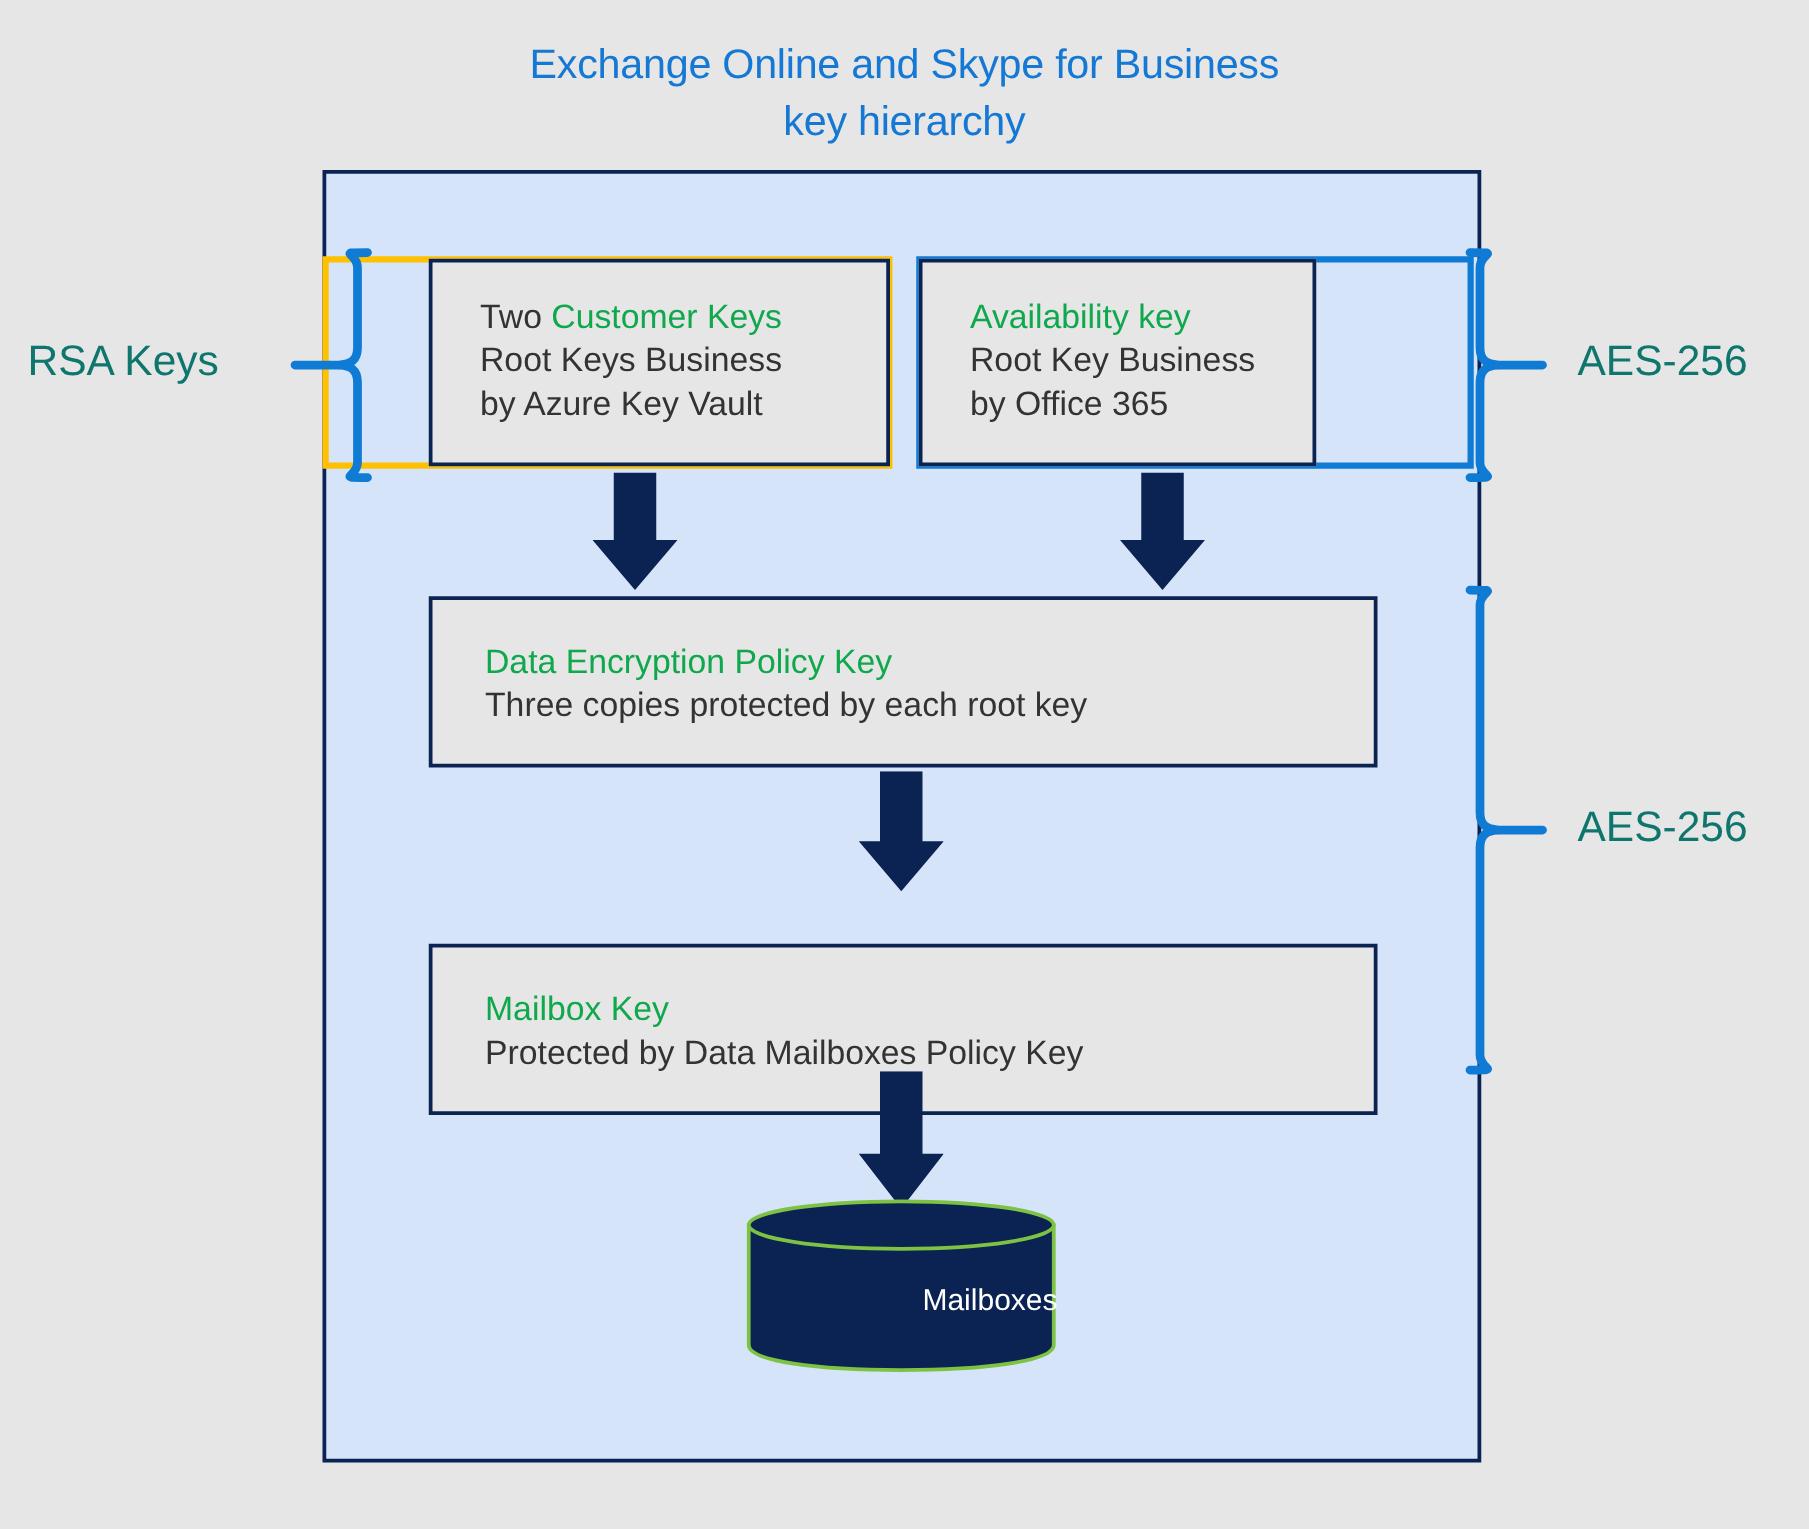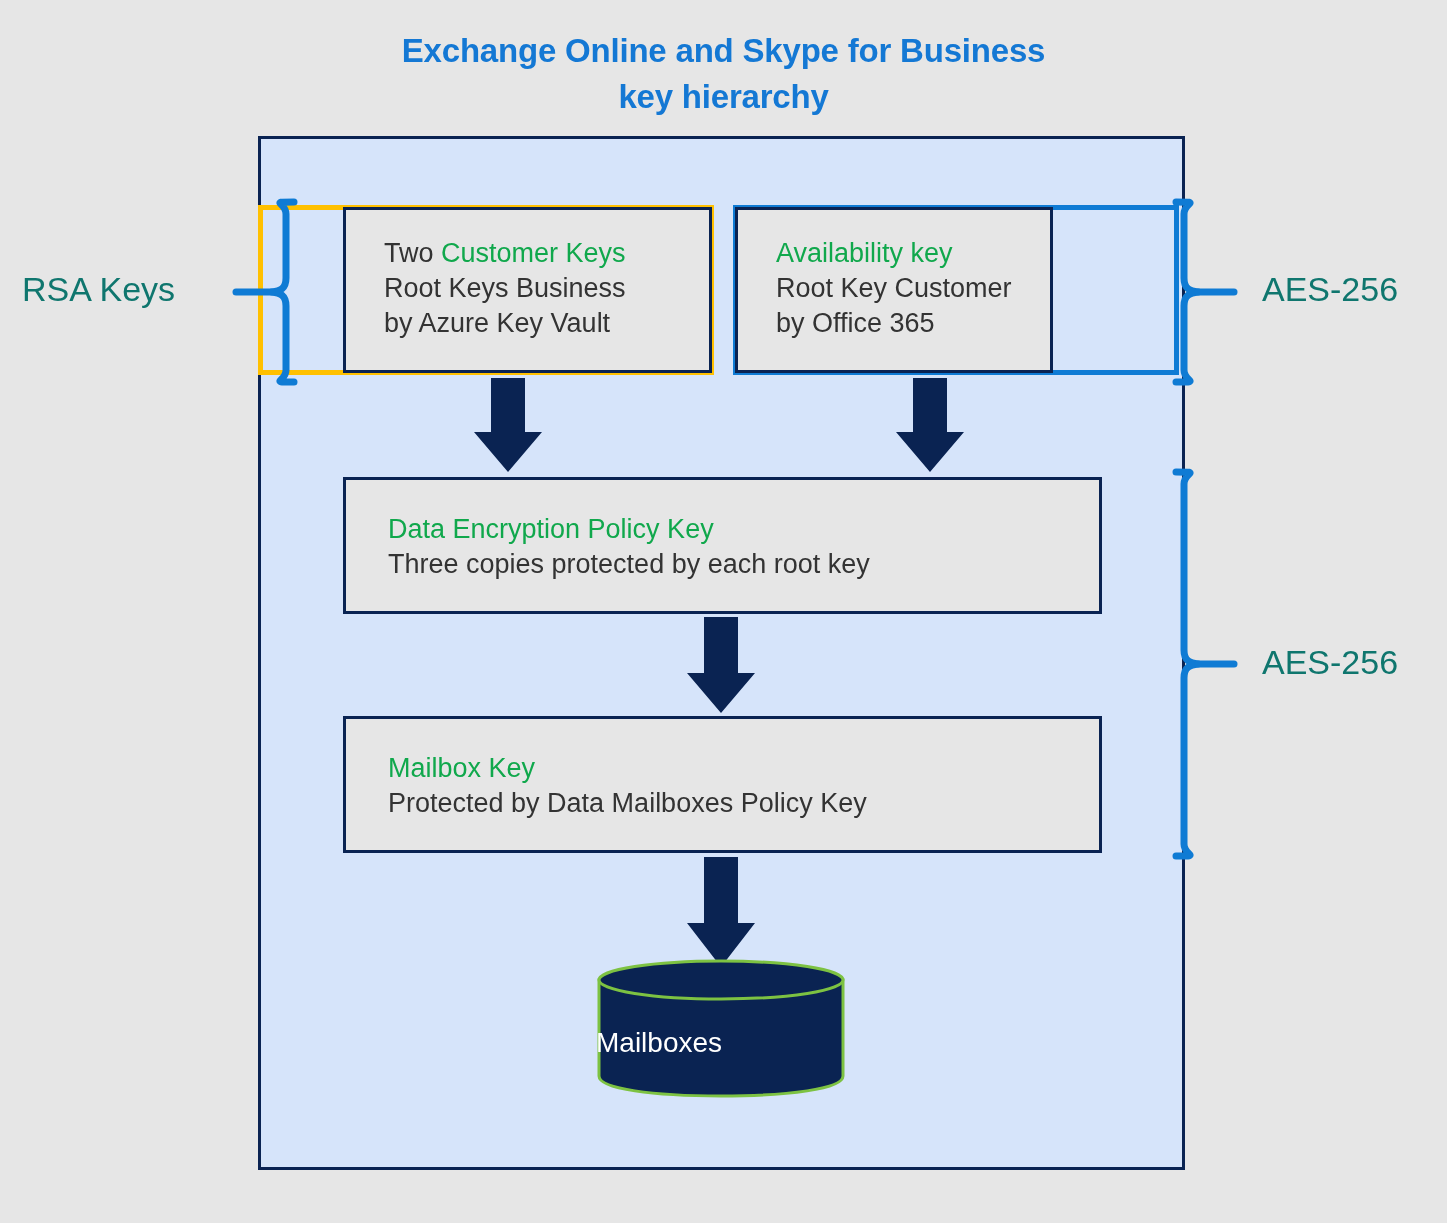--- a/index.html
+++ b/index.html
@@ -9,21 +9,21 @@
     font-family:"Liberation Sans","DejaVu Sans",sans-serif;
     position:relative;overflow:hidden;
   }
   #stage{position:absolute;inset:0;}
 
   
   .title{
     position:absolute;left:0;top:28px;width:1447px;
     text-align:center;
     color:#1478D4;
-    font-weight:bold;
+    font-weight:normal;
     font-size:33px;
     line-height:1.38;
     letter-spacing:-0.2px;
   }
   .title .l2{display:block;}
 
   
   .container{
     position:absolute;
     left:258px;top:136px;
@@ -56,21 +56,21 @@
     left:38px;top:26px;right:14px;
     font-size:27px;line-height:1.29;
     color:#333333;
   }
   .gbox-wide .txt{left:42px;top:32px;}
   .green{color:#10A84C;}
 
   .box-customer{left:343px;top:207px;width:369px;height:166px;padding-left:41px;}
   .box-availability{left:735px;top:207px;width:318px;height:166px;}
   .box-depk{left:343px;top:477px;width:759px;height:137px;}
-  .box-mailboxkey{left:343px;top:716px;width:759px;height:137px;}
+  .box-mailboxkey{left:343px;top:755px;width:759px;height:137px;}
 
   
   .arrow{position:absolute;}
 
   
   .brace{position:absolute;}
 
   
   .sidelabel{
     position:absolute;
@@ -80,22 +80,22 @@
     white-space:nowrap;
   }
   .lbl-rsa{left:22px;top:272px;}
   .lbl-aes-top{left:1262px;top:272px;}
   .lbl-aes-bottom{left:1262px;top:645px;}
 
   
   .cylinder{position:absolute;left:596px;top:958px;width:250px;height:140px;}
   .cyl-label{
     position:absolute;left:596px;top:1029px;width:250px;
-    text-align:left;
-    color:#FFFFFF;font-size:28px;line-height:1;
+    text-align:right;
+    color:#FFFFFF;font-size:24px;line-height:1;
     pointer-events:none;
   }
 </style>
 </head>
 <body>
 
 <div id="stage">
 
   <div class="title">
     <span>Exchange Online and Skype for Business</span>
@@ -129,21 +129,21 @@
     <div class="txt">
       <span>Two </span><span class="green">Customer Keys</span><br>
       <span>Root Keys Business</span><br>
       <span>by Azure Key Vault</span>
     </div>
   </div>
 
   <div class="gbox box-availability">
     <div class="txt">
       <span class="green">Availability key</span><br>
-      <span>Root Key Customer</span><br>
+      <span>Root Key Business</span><br>
       <span>by Office 365</span>
     </div>
   </div>
 
   <svg class="arrow" style="left:474px;top:378px;" width="68" height="94" viewBox="0 0 68 94">
     <polygon points="17,0 51,0 51,54 68,54 34,94 0,54 17,54" fill="#0A2352"></polygon>
   </svg>
 
   <svg class="arrow" style="left:896px;top:378px;" width="68" height="94" viewBox="0 0 68 94">
     <polygon points="17,0 51,0 51,54 68,54 34,94 0,54 17,54" fill="#0A2352"></polygon>

